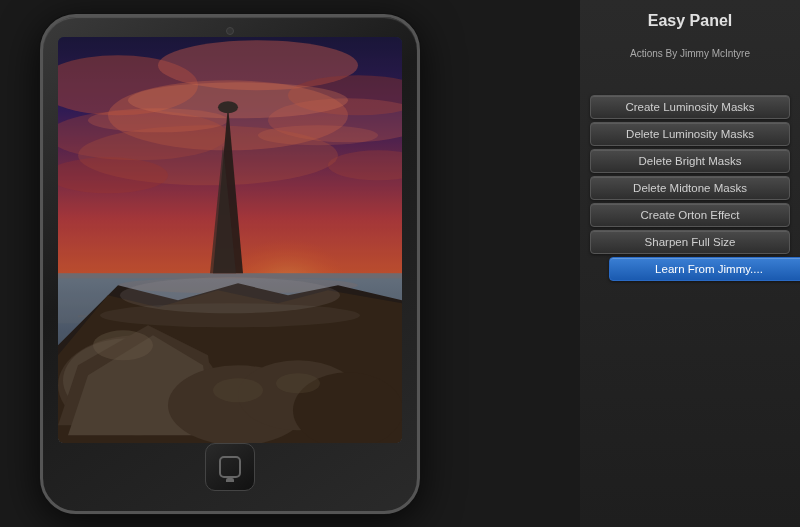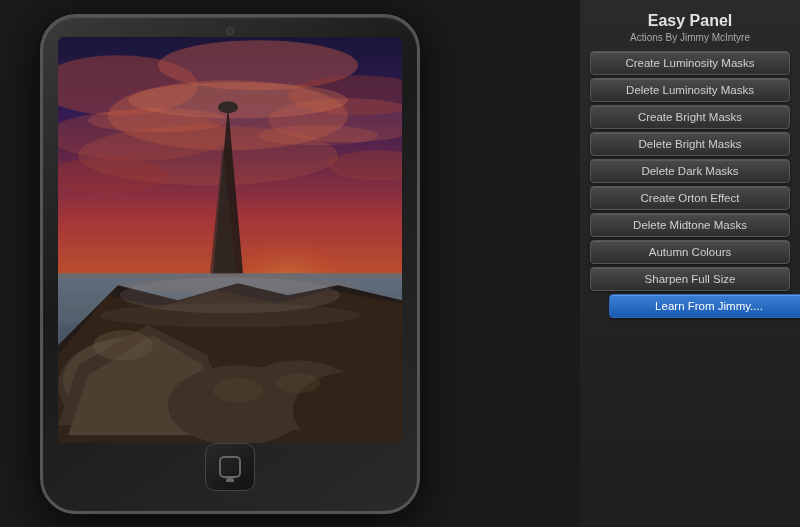--- a/index.html
+++ b/index.html
@@ -108,35 +108,36 @@
     
     .panel-section {
       width: 220px;
       height: 527px;
       background: linear-gradient(180deg, #2a2a2a 0%, #1e1e1e 100%);
       display: flex;
       flex-direction: column;
       align-items: center;
       padding: 12px 10px 10px;
       flex-shrink: 0;
+      gap: 16px;
     }
 
     .panel-title {
       color: #e0e0e0;
       font-size: 16px;
       font-weight: bold;
       text-align: center;
       margin-bottom: 2px;
     }
 
     .panel-subtitle {
       color: #aaaaaa;
       font-size: 10px;
       text-align: center;
-      margin-bottom: 8px;
+      margin-bottom: 20px;
     }
 
     .panel-buttons {
       display: flex;
       flex-direction: column;
       gap: 3px;
       width: 100%;
     }
 
     .panel-btn {
@@ -273,22 +274,19 @@
 
 <div class="spacer"></div>
 
 <div class="panel-section">
   <div class="panel-title">Easy Panel</div>
   <div class="panel-subtitle">Actions By Jimmy McIntyre</div>
 
   <div class="panel-buttons">
   <button class="panel-btn">Create Luminosity Masks</button>
       <button class="panel-btn">Delete Luminosity Masks</button>
-      <button class="panel-btn">Create Bright Masks</button>
       <button class="panel-btn">Delete Bright Masks</button>
-      <button class="panel-btn">Delete Dark Masks</button>
+      <button class="panel-btn">Delete Midtone Masks</button>
       <button class="panel-btn">Create Orton Effect</button>
-      <button class="panel-btn">Delete Midtone Masks</button>
-      <button class="panel-btn">Autumn Colours</button>
       <button class="panel-btn">Sharpen Full Size</button>
       <button class="panel-btn highlight">Learn From Jimmy....</button>
     </div>
 </div>
 
 </body></html>

